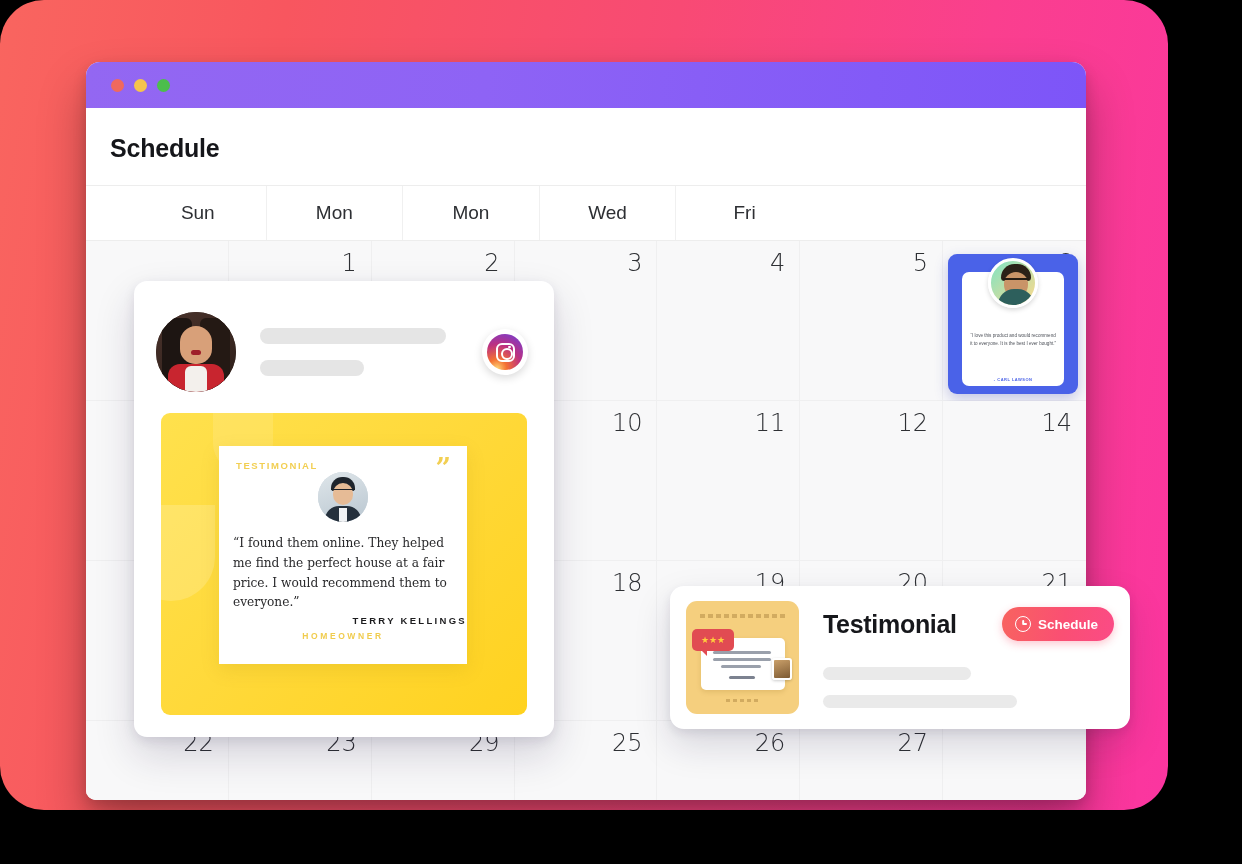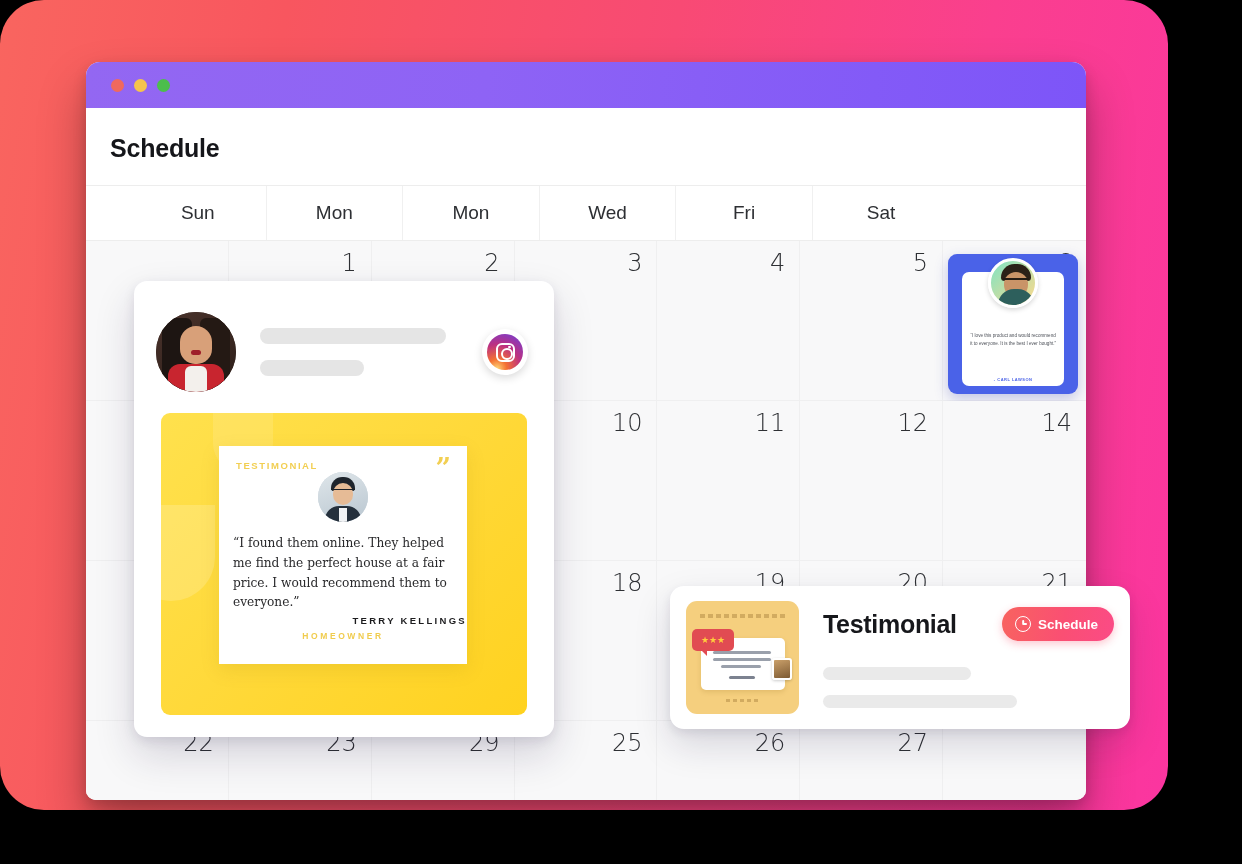--- a/index.html
+++ b/index.html
@@ -441,21 +441,20 @@
 
     <div class="page-title">Schedule</div>
 
     <div class="cal">
       <div class="cal-head">
         <div>Sun</div>
         <div>Mon</div>
         <div>Mon</div>
         <div>Wed</div>
         <div>Fri</div>
-        <div>Sat</div>
       </div>
 
       <div class="cal-body">
 
         <div class="cell">
             <span class="num"></span>
           </div>
         <div class="cell">
             <span class="num">1</span>
           </div>

